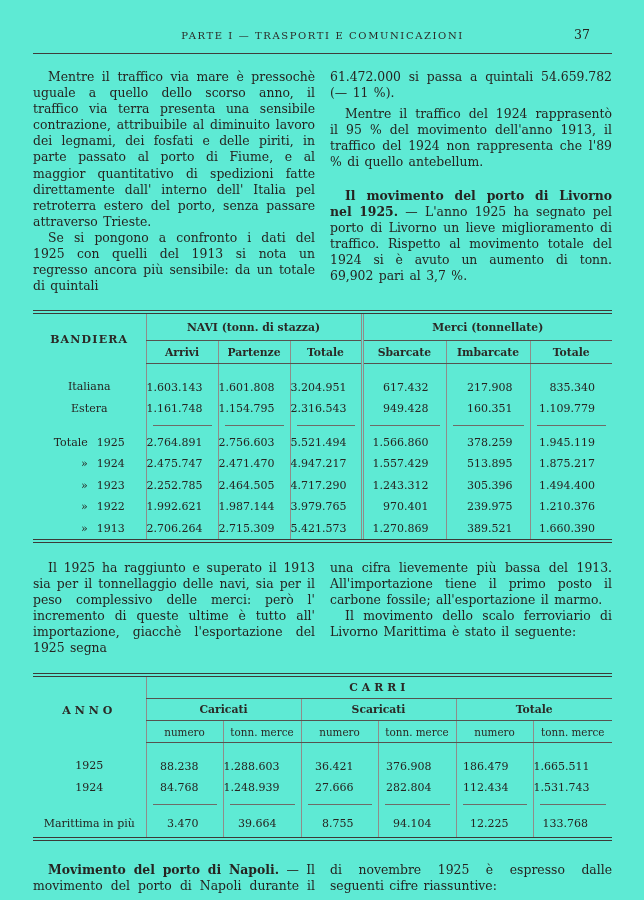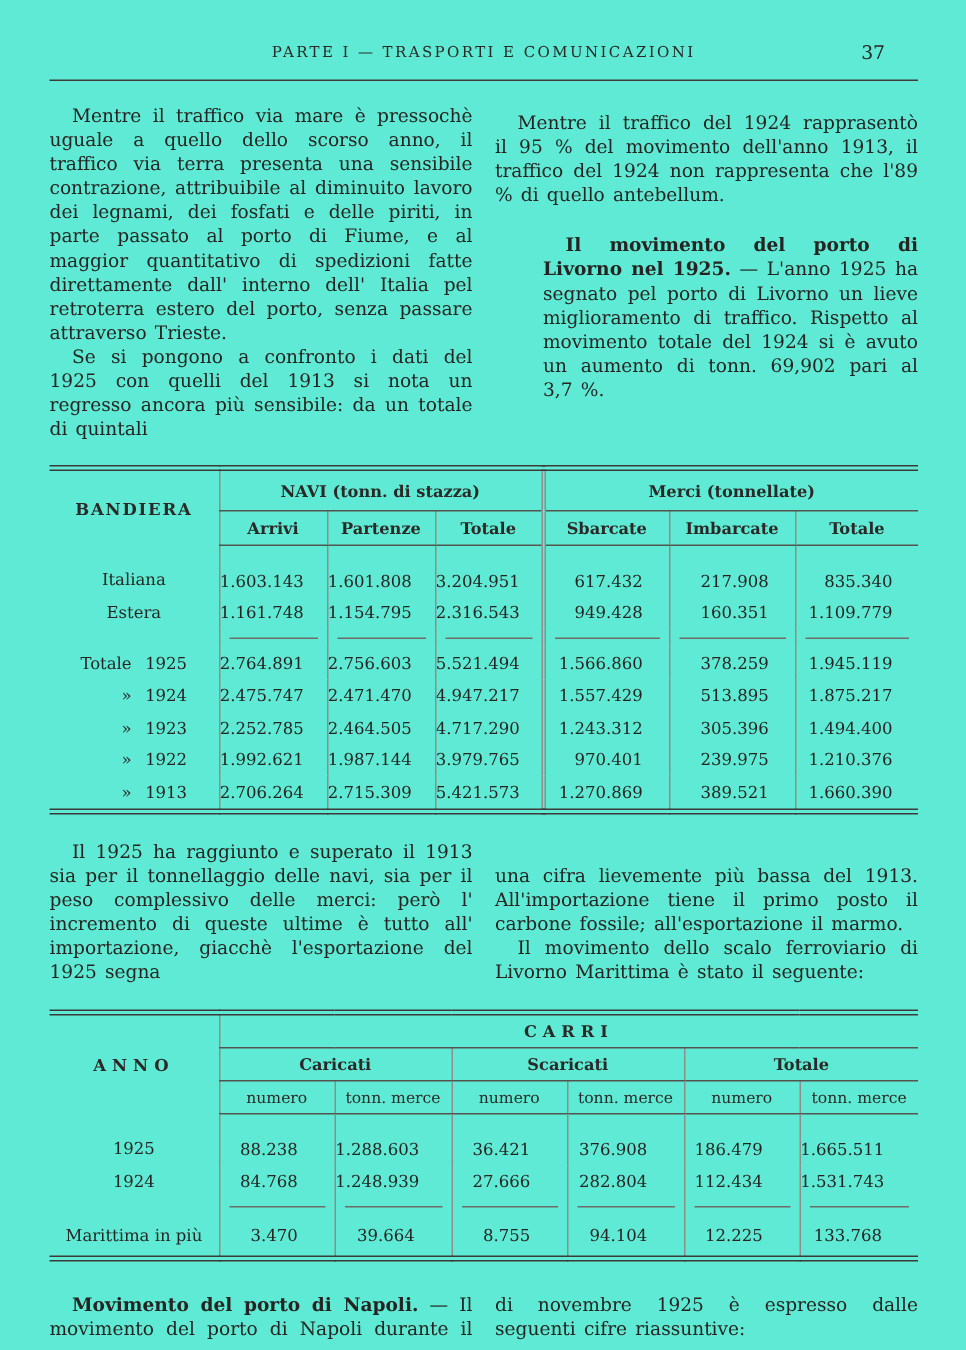--- a/index.html
+++ b/index.html
@@ -23,21 +23,21 @@
   }
   .pagenum { position:absolute; right:22px; top:-3px; font-size:12.5px; }
   .headrule { border:none; border-top:1.4px solid #3f3d3a; margin:7px 0 0 0; }
 
   
   .cols { display:flex; gap:15px; margin-top:15px; }
   .col { width:282px; text-align:justify; font-size:12.4px; line-height:16.1px; word-spacing:1.5px; }
   .col p { margin:0; }
   .col p.ind { text-indent:15px; }
   .col p.gap-sm { margin-top:5px; }
-  .col p.gap-lg { margin-top:17px;margin-left:32px; }
+  .col p.gap-lg { margin-top:17px; }
   b.lead { font-weight:bold; }
 
   
   table { border-collapse:collapse; width:100%; table-layout:fixed;
           border-top:4px double #3c3a37; border-bottom:4px double #3c3a37; }
   th, td { font-weight:normal; padding:0; overflow:hidden; white-space:nowrap; }
   thead th { font-size:10.8px; color:#2b2926; }
   thead th.bld { font-weight:bold; }
   .vl  { border-left:1px solid #8f8d8a; }
   .vll { border-left:3px double #8f8d8a; }
@@ -59,40 +59,41 @@
 
   
   .t2 { margin-top:17px; }
   .t2 thead tr.carri th { height:21px; vertical-align:middle; letter-spacing:4px; }
   .t2 thead tr.grp th { height:21px; vertical-align:middle; }
   .t2 thead tr.sub th { height:21px; vertical-align:middle; font-size:10.4px; }
   .t2 th.corner { font-size:11px; letter-spacing:3px; font-weight:bold; }
   .t2 td.num { padding-right:24px; }
   .t2 tr.diff td { height:27px; }
 
-  .mid { margin-top:17px;align-items:flex-end; }
+  .mid { margin-top:17px; }
   .bottom { margin-top:21px; }
 </style>
 </head>
 <body>
 
 <div class="page">
 
   <div class="runhead">
     <div class="runtitle">PARTE I — TRASPORTI E COMUNICAZIONI</div>
     <div class="pagenum">37</div>
   </div>
   <hr class="headrule">
 
   <div class="cols">
     <div class="col">
       <p class="ind">Mentre il traffico via mare è pressochè uguale a quello dello scorso anno, il traffico via terra presenta una sensibile contrazione, attribuibile al diminuito lavoro dei legnami, dei fosfati e delle piriti, in parte passato al porto di Fiume, e al maggior quantitativo di spedizioni fatte direttamente dall' interno dell' Italia pel retroterra estero del porto, senza passare attraverso Trieste.</p>
       <p class="ind">Se si pongono a confronto i dati del 1925 con quelli del 1913 si nota un regresso ancora più sensibile: da un totale di quintali</p>
     </div>
     <div class="col">
+      <p>61.472.000 si passa a quintali 54.659.782 (— 11 %).</p>
       <p class="ind gap-sm">Mentre il traffico del 1924 rapprasentò il 95 % del movimento dell'anno 1913, il traffico del 1924 non rappresenta che l'89 % di quello antebellum.</p>
       <p class="ind gap-lg"><b class="lead">Il movimento del porto di Livorno nel 1925.</b> <span>— L'anno 1925 ha segnato pel porto di Livorno un lieve miglioramento di traffico. Rispetto al movimento totale del 1924 si è avuto un aumento di tonn. 69,902 pari al 3,7 %.</span></p>
     </div>
   </div>
 
   <table class="t1">
     <colgroup>
       <col style="width:113px">
         <col style="width:72px">
         <col style="width:72px">

